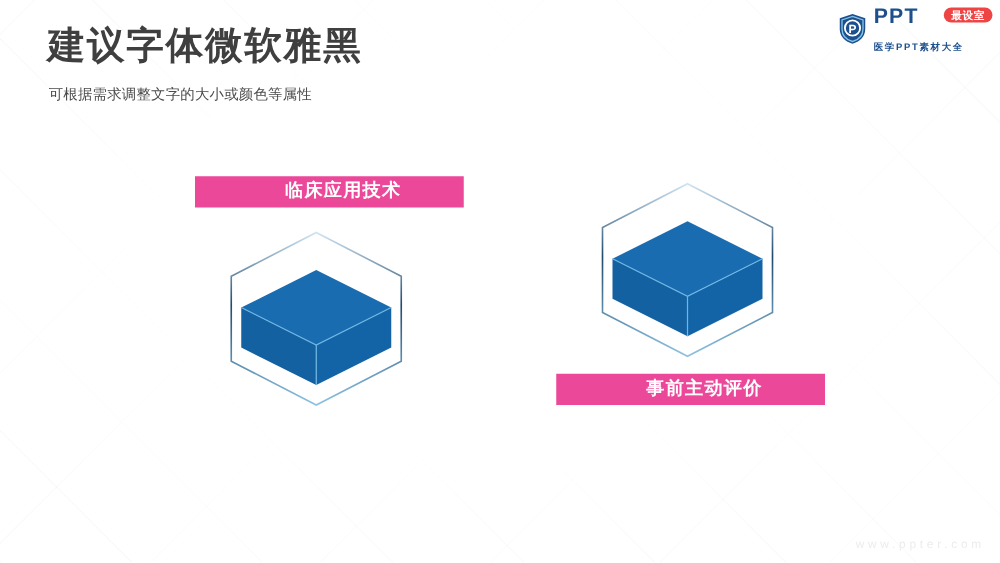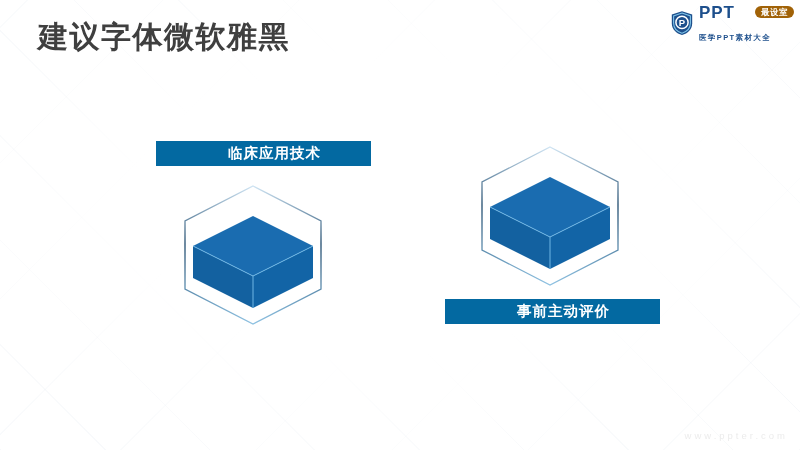--- a/index.html
+++ b/index.html
@@ -37,21 +37,21 @@
     height:32px;
   }
   #logo .shield{ width:24px; height:26px; flex:0 0 auto; }
   #logo .lockup{ display:flex; flex-direction:column; align-items:flex-start; }
   #logo .row1{ display:flex; align-items:center; gap:20px; }
   #logo .ppt{
     font-size:17px; font-weight:bold; letter-spacing:1px;
     color:#1d4f8c; line-height:1; font-family:"Liberation Sans",sans-serif;
   }
   #logo .badge{
-    background:#a16207; color:#fff; font-size:8.5px; font-weight:bold;
+    background:#ef4444; color:#fff; font-size:8.5px; font-weight:bold;
     padding:2px 6px; border-radius:7px; line-height:1; letter-spacing:.5px;
     white-space:nowrap;
   }
   #logo .sub{
     font-size:7.5px; color:#1d4f8c; letter-spacing:1.4px; margin-top:12px;
     white-space:nowrap; font-weight:bold;
   }
 
   
   #page-title{
@@ -64,21 +64,21 @@
     font-size:11.5px; color:#4a4a4a; line-height:1.75; letter-spacing:.2px;
   }
   #page-subtitle div{ white-space:nowrap; }
 
   
   .group{ position:absolute; }
   #group-left{ left:156px; top:141px; width:215px; }
   #group-right{ left:445px; top:141px; width:215px; }
 
   .bar{
-    background:#0369a1;
+    background:#ec4899;
     color:#ffffff;
     font-size:14.5px; font-weight:bold;
     height:25px; line-height:25px;
     text-align:center; letter-spacing:1px;
     padding-left:22px;  
   }
   .body-text{
     margin-top:4px;
     font-size:11.5px; line-height:1.58; color:#3c3c3c;
     letter-spacing:.1px;
@@ -114,20 +114,21 @@
     <div class="row1">
       <span class="ppt">PPT</span>
       <span class="badge">最设室</span>
     </div>
     <span class="sub">医学PPT素材大全</span>
   </div>
 </div>
 
 <div id="page-title">建议字体微软雅黑</div>
 <div id="page-subtitle">
+  <div>可根据需求调整文字的大小或颜色等属性</div>
 </div>
 
 <div class="group" id="group-left">
   <div class="bar">临床应用技术</div>
   <div class="art" id="art-left">
     <svg viewBox="0 0 190 150">
       <defs>
         <linearGradient id="hexStrokeL" x1="0" y1="0" x2="0" y2="1">
           <stop offset="0" stop-color="#cfe4f3"></stop>
           <stop offset="0.42" stop-color="#1f4a6d"></stop>

